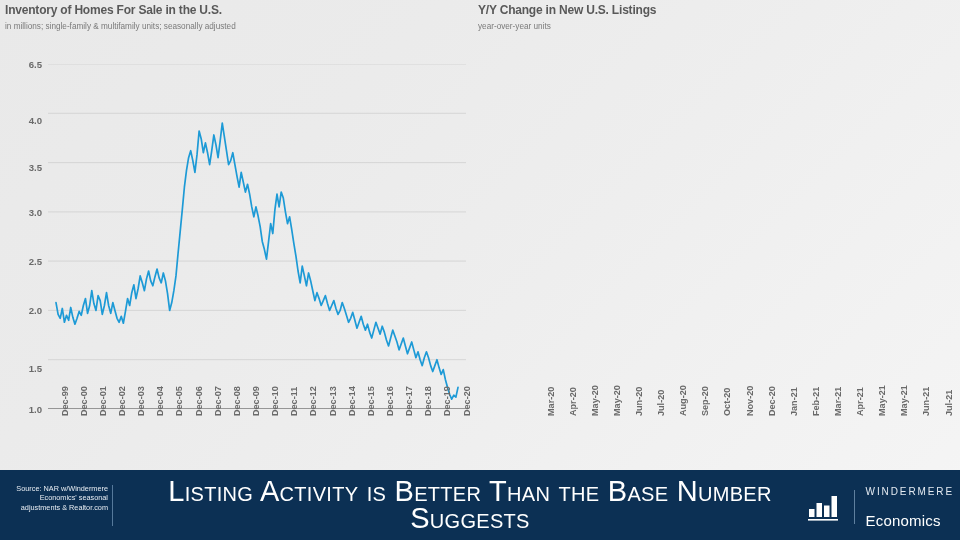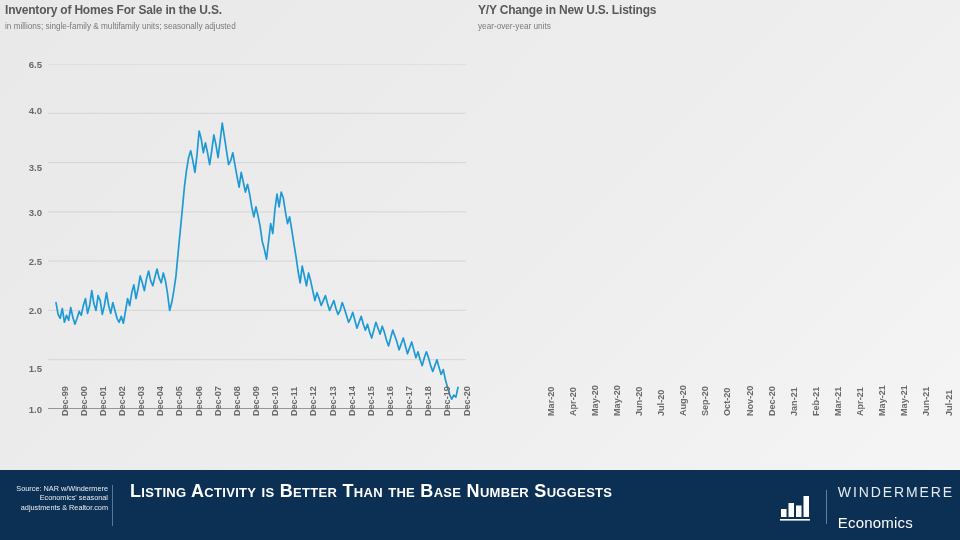--- a/index.html
+++ b/index.html
@@ -88,24 +88,24 @@
   #banner {
     position: absolute;
     left: 0; top: 470px;
     width: 960px; height: 70px;
     background: #0c3054;
   }
   #banner-title {
     position: absolute;
     left: 130px; top: 8px;
     width: 680px;
-    text-align: left;
+    text-align: center;
     color: #ffffff;
-    font-size: 18px;
-    font-weight: bold;
+    font-size: 29px;
+    font-weight: normal;
     font-variant: small-caps;
     line-height: 27px;
     letter-spacing: 0.3px;
   }
   #source-block {
     position: absolute;
     left: 8px; top: 14px;
     width: 100px;
     text-align: right;
     color: #e8edf3;
@@ -131,21 +131,21 @@
   }
   #logo-divider {
     width: 1px; height: 34px;
     background: #5f809f;
     margin-right: 11px;
   }
   #logo-text { line-height: 1; }
   #logo-word-1 {
     display: block;
     color: #e4eaf1;
-    font-size: 14px;
+    font-size: 10px;
     letter-spacing: 1.9px;
     margin-bottom: 16px;
   }
   #logo-word-2 {
     display: block;
     color: #ffffff;
     font-size: 15px;
     letter-spacing: 0.2px;
   }
 </style>
@@ -193,21 +193,21 @@
           <line x1="410.0" x2="410.0" y1="345" y2="349.5" stroke="#4c4c4c" stroke-width="1"></line>
           <polyline points="8.00,238.54 10.10,250.37 12.21,254.31 14.31,244.46 16.42,258.26 18.52,251.36 20.63,256.29 22.73,243.47 24.84,253.33 26.94,260.23 29.05,254.31 31.15,247.41 33.26,251.36 35.36,241.50 37.47,234.60 39.57,249.39 41.68,241.50 43.78,226.71 45.88,239.53 47.99,246.43 50.09,231.64 52.20,236.57 54.30,250.37 56.41,241.50 58.51,228.69 60.62,241.50 62.72,249.39 64.83,238.54 66.93,246.43 69.04,254.31 71.14,258.26 73.25,252.34 75.35,259.24 77.46,247.41 79.56,234.60 81.66,241.50 83.77,228.69 85.87,220.80 87.98,234.60 90.08,224.74 92.19,211.93 94.29,218.83 96.40,226.71 98.50,214.89 100.61,207.00 102.71,216.86 104.82,221.79 106.92,212.91 109.03,205.03 111.13,213.90 113.24,218.83 115.34,208.97 117.45,216.86 119.55,229.67 121.65,246.43 123.76,238.54 125.86,226.71 127.97,211.93 130.07,189.26 132.18,167.57 134.28,145.89 136.39,123.21 138.49,106.46 140.60,93.64 142.70,86.74 144.81,96.60 146.91,108.43 149.02,90.69 151.12,67.03 153.23,74.91 155.33,88.71 157.43,78.86 159.54,88.71 161.64,100.54 163.75,86.74 165.85,70.97 167.96,80.83 170.06,93.64 172.17,76.89 174.27,59.14 176.38,72.94 178.48,86.74 180.59,100.54 182.69,96.60 184.80,88.71 186.90,100.54 189.01,112.37 191.11,123.21 193.21,108.43 195.32,118.29 197.42,128.14 199.53,120.26 201.63,130.11 203.74,142.93 205.84,152.79 207.95,142.93 210.05,151.80 212.16,162.64 214.26,177.43 216.37,185.31 218.47,195.17 220.58,177.43 222.68,159.69 224.79,169.54 226.89,145.89 228.99,130.11 231.10,142.93 233.20,128.14 235.31,134.06 237.41,147.86 239.52,159.69 241.62,152.79 243.73,165.60 245.83,179.40 247.94,192.21 250.04,207.00 252.15,218.83 254.25,202.07 256.36,211.93 258.46,221.79 260.57,208.97 262.67,216.86 264.77,226.71 266.88,236.57 268.98,228.69 271.09,234.60 273.19,241.50 275.30,236.57 277.40,231.64 279.51,239.53 281.61,246.43 283.72,241.50 285.82,236.57 287.93,244.46 290.03,250.37 292.14,246.43 294.24,238.54 296.35,244.46 298.45,251.36 300.55,258.26 302.66,254.31 304.76,248.40 306.87,256.29 308.97,264.17 311.08,258.26 313.18,252.34 315.29,260.23 317.39,266.14 319.50,260.23 321.60,268.11 323.71,274.03 325.81,266.14 327.92,258.26 330.02,264.17 332.13,270.09 334.23,262.20 336.34,268.11 338.44,276.00 340.54,281.91 342.65,274.03 344.75,266.14 346.86,272.06 348.96,277.97 351.07,285.86 353.17,279.94 355.28,274.03 357.38,281.91 359.49,289.80 361.59,283.89 363.70,277.97 365.80,285.86 367.91,293.74 370.01,287.83 372.12,295.71 374.22,301.63 376.32,293.74 378.43,287.83 380.53,293.74 382.64,301.63 384.74,307.54 386.85,301.63 388.95,295.71 391.06,303.60 393.16,310.50 395.27,305.57 397.37,315.43 399.48,323.31 401.58,330.21 403.69,335.14 405.79,331.20 407.90,333.17 410.00,323.31" fill="none" stroke="#1d9ad6" stroke-width="1.7" stroke-linejoin="round" stroke-linecap="round"></polyline>
         </svg>
     </div>
   <div class="ylab" style="top: 409px;">1.0</div>
       <div class="ylab" style="top: 359.714px; margin-top: 8px;">1.5</div>
       <div class="ylab" style="top: 310.429px;">2.0</div>
       <div class="ylab" style="top: 261.143px;">2.5</div>
       <div class="ylab" style="top: 211.857px;">3.0</div>
       <div class="ylab" style="top: 167px;">3.5</div>
-      <div class="ylab" style="top: 110px;">4.0</div>
+      <div class="ylab" style="top: 120px;">4.0</div>
       <div class="ylab" style="top: 64px;">6.5</div>
     </div>
 
   <div class="panel" id="panel-right">
     <div class="panel-title">Y/Y Change in New U.S. Listings</div>
     <div class="panel-subtitle">year-over-year units</div>
 
   <div class="ylab" style="top: 409px;">-100%</div>
       <div class="ylab" style="top: 365.875px;">-80%</div>
       <div class="ylab" style="top: 322.75px;">-60%</div>

